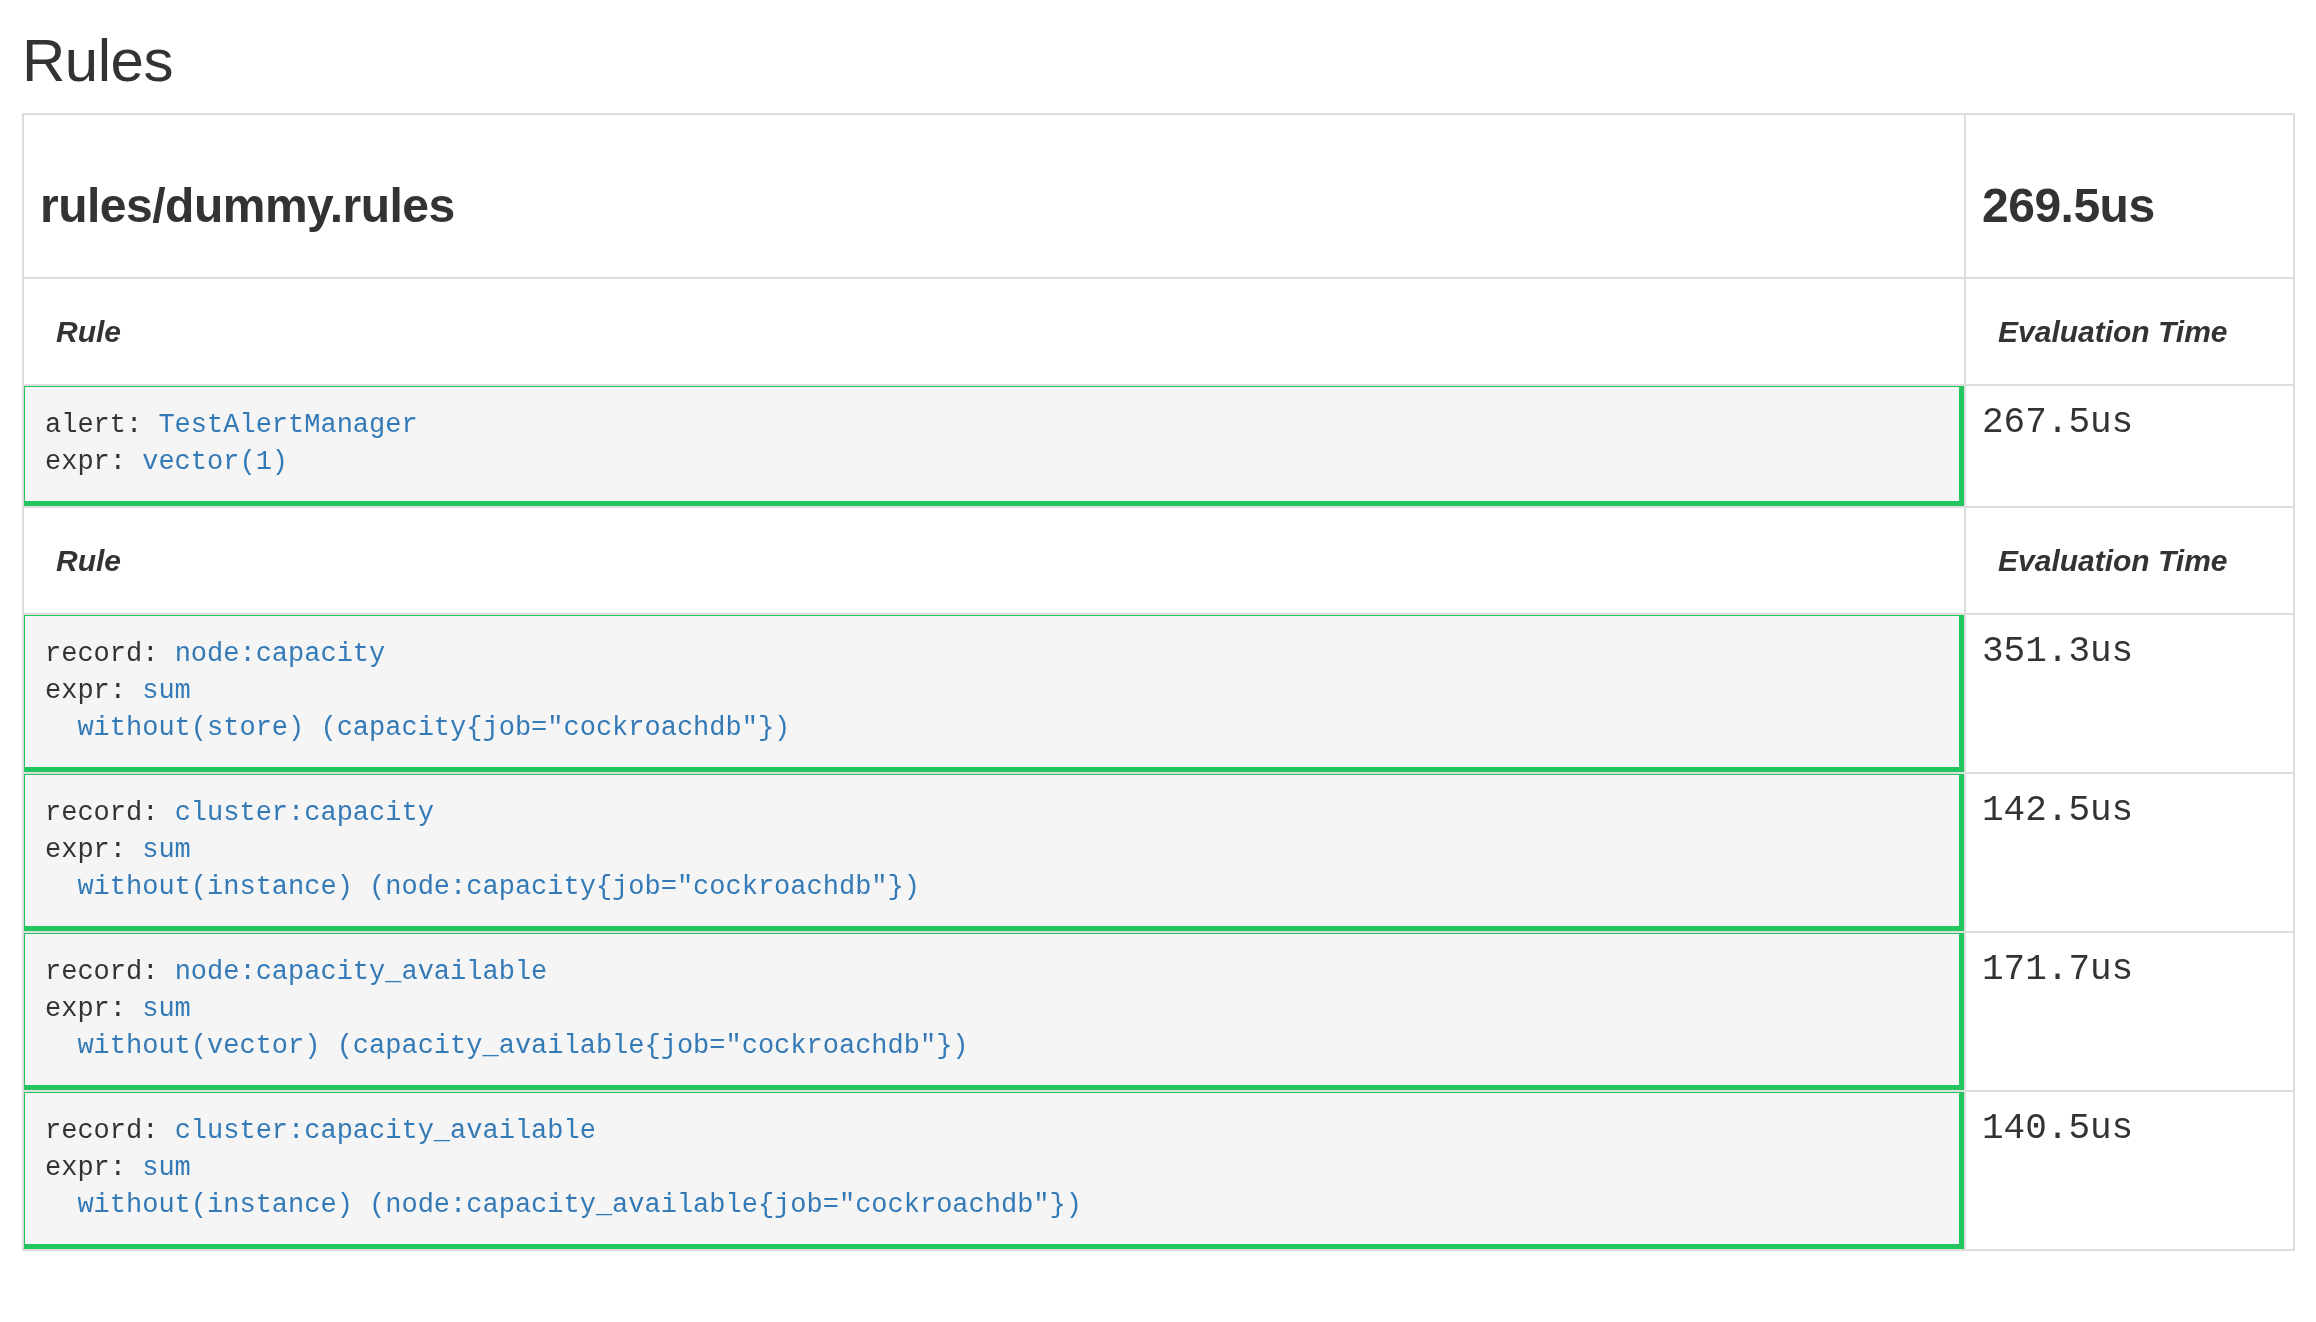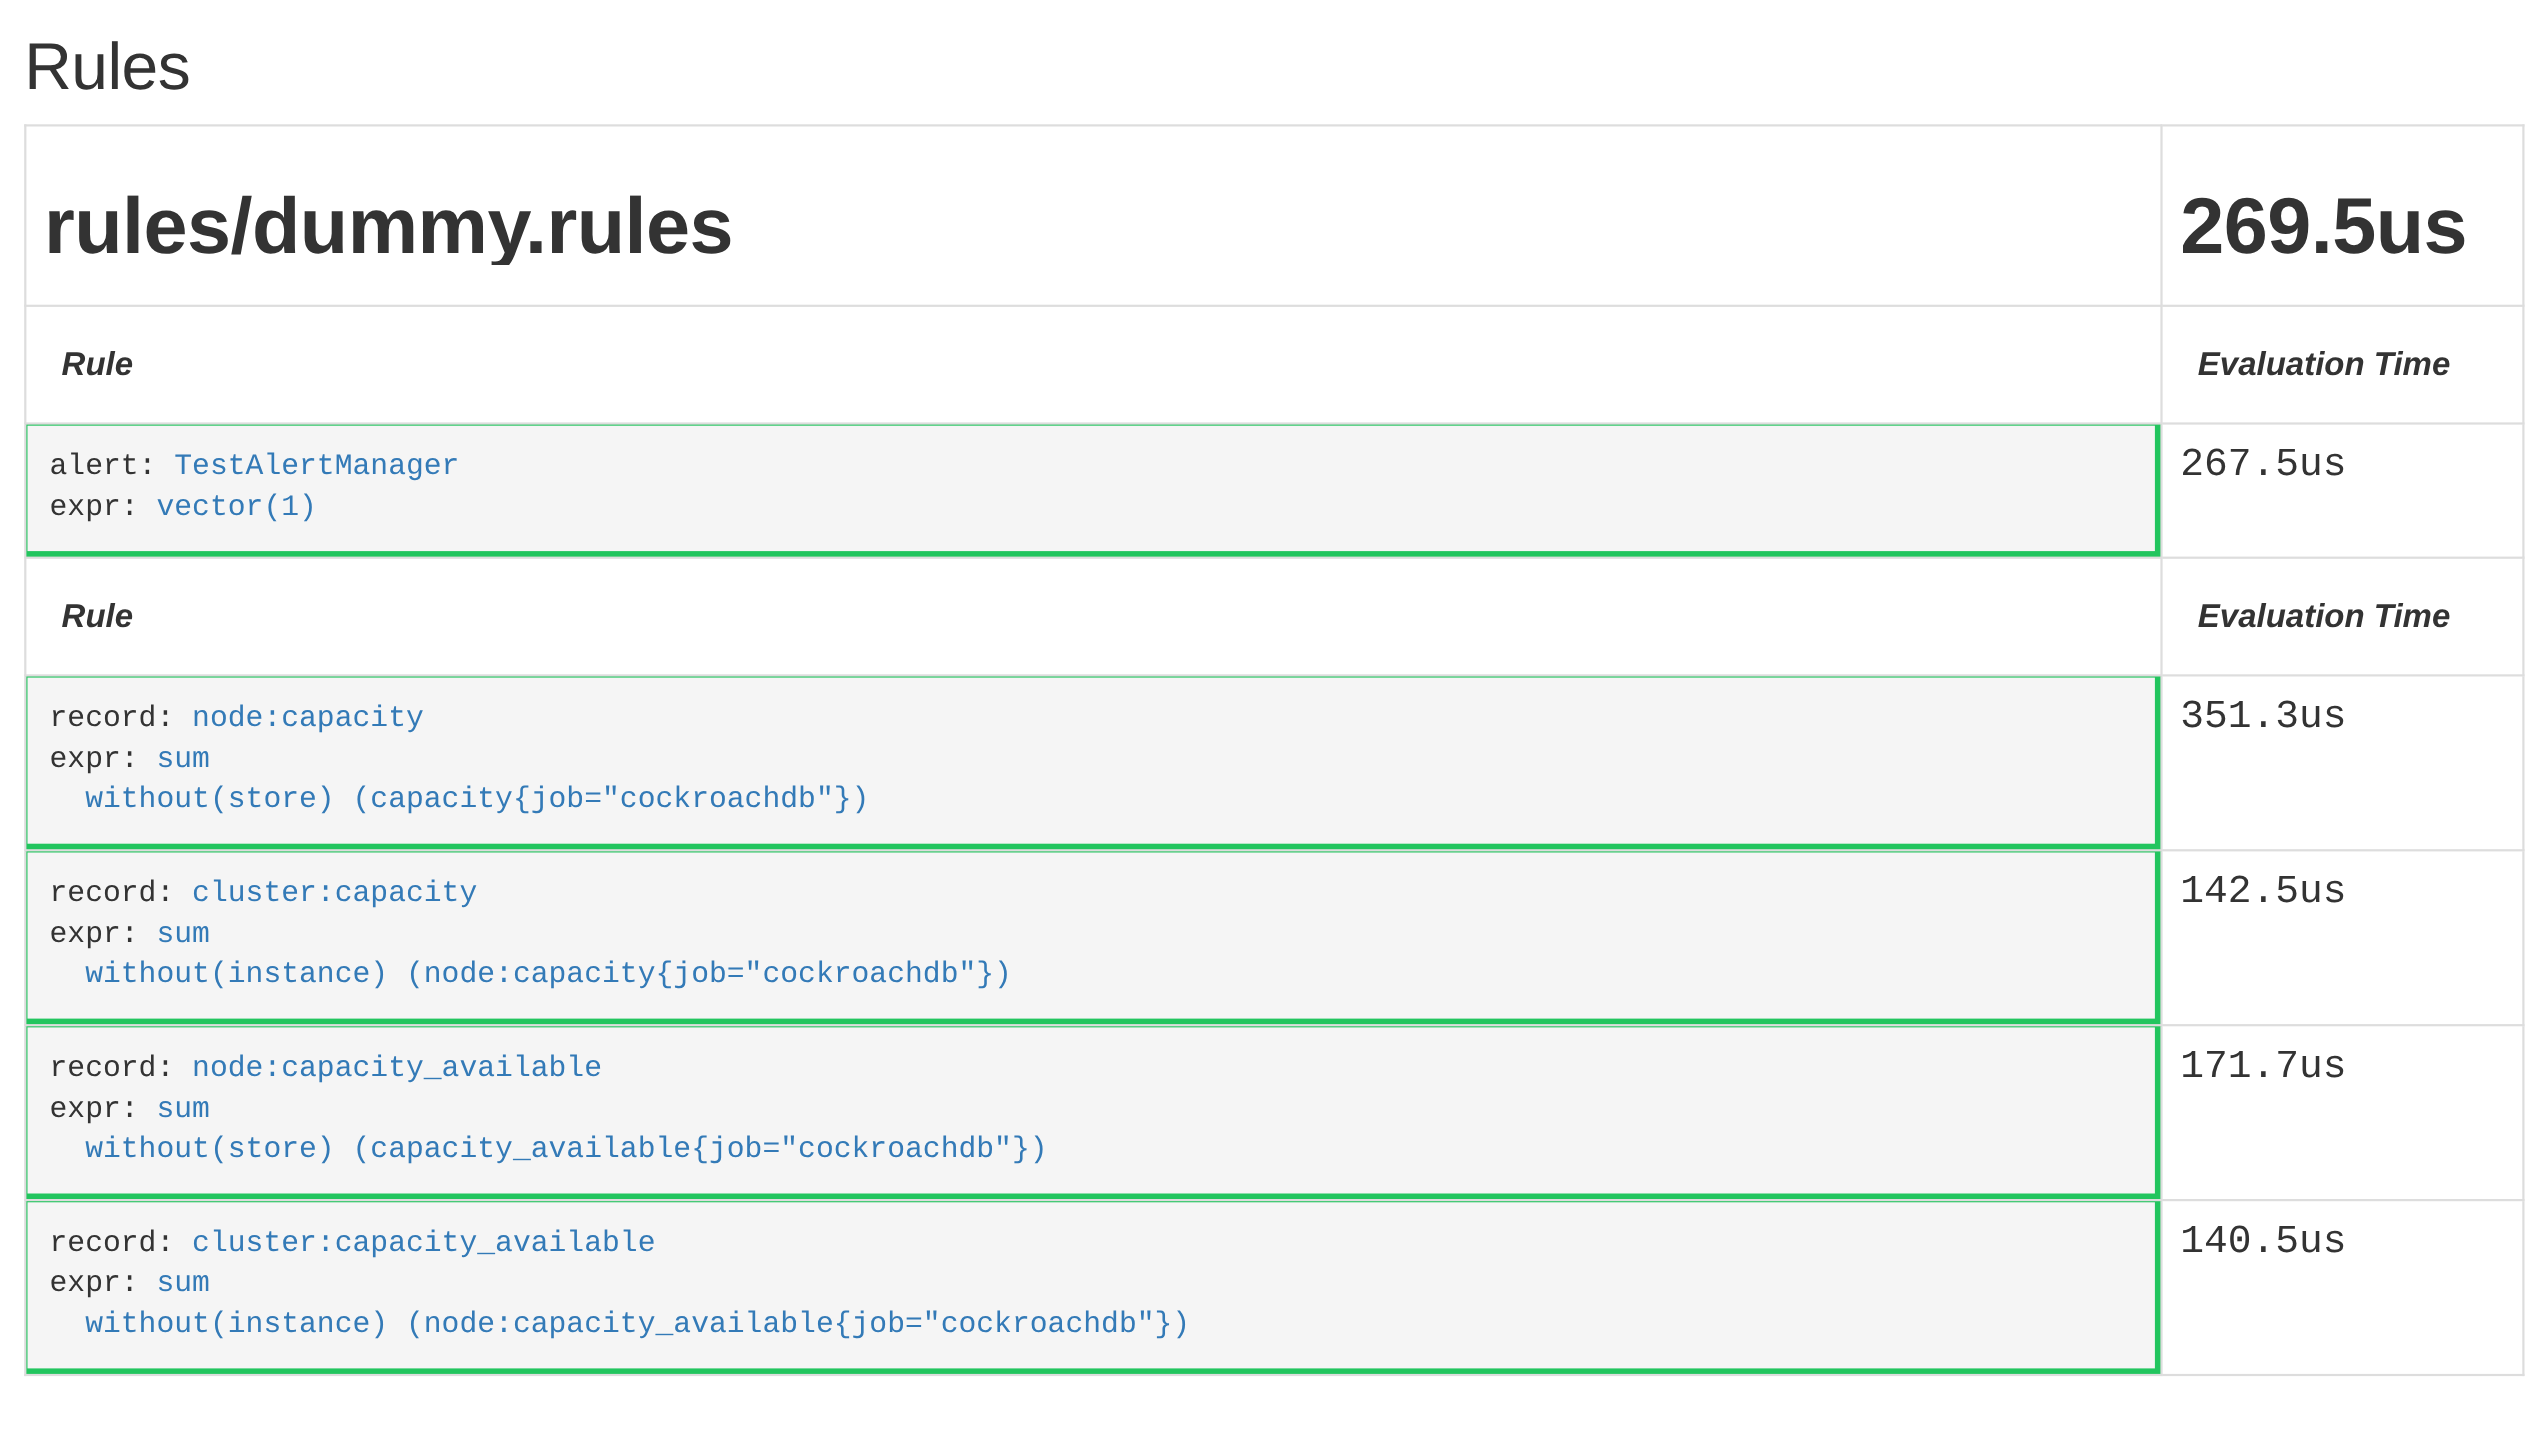--- a/index.html
+++ b/index.html
@@ -33,21 +33,21 @@
     background:#ffffff;
   }
   table.rules-table td{
     border:2px solid var(--border);
     vertical-align:top;
     padding:16px;
   }
   col.col-rule{width:1942px;}
   col.col-eval{width:329px;}
   tr.group-row h2{
-    font-size:72px;
+    font-size:48px;
     font-weight:700;
     line-height:70px;
     margin:40px 0 20px 0;
     color:var(--text-dark);
     letter-spacing:-0.5px;
     white-space:nowrap;
     overflow:hidden;
   }
   tr.labels-row td{
     font-weight:700;
@@ -130,21 +130,21 @@
             <pre class="rule-pre"><span>record: </span><a class="code-link" href="#">cluster:capacity</a>
 <span>expr: </span><a class="code-link" href="#">sum</a>
 <span>  </span><a class="code-link" href="#">without(instance) (node:capacity{job="cockroachdb"})</a></pre>
           </td>
           <td class="eval-cell">142.5us</td>
         </tr>
         <tr class="rule-row">
           <td class="rule-cell">
             <pre class="rule-pre"><span>record: </span><a class="code-link" href="#">node:capacity_available</a>
 <span>expr: </span><a class="code-link" href="#">sum</a>
-<span>  </span><a class="code-link" href="#">without(store) (capacity_available{job="cockroachdb"})</a></pre>
+<span>  </span><a class="code-link" href="#">without(vector) (capacity_available{job="cockroachdb"})</a></pre>
           </td>
           <td class="eval-cell">171.7us</td>
         </tr>
         <tr class="rule-row">
           <td class="rule-cell">
             <pre class="rule-pre"><span>record: </span><a class="code-link" href="#">cluster:capacity_available</a>
 <span>expr: </span><a class="code-link" href="#">sum</a>
 <span>  </span><a class="code-link" href="#">without(instance) (node:capacity_available{job="cockroachdb"})</a></pre>
           </td>
           <td class="eval-cell">140.5us</td>

